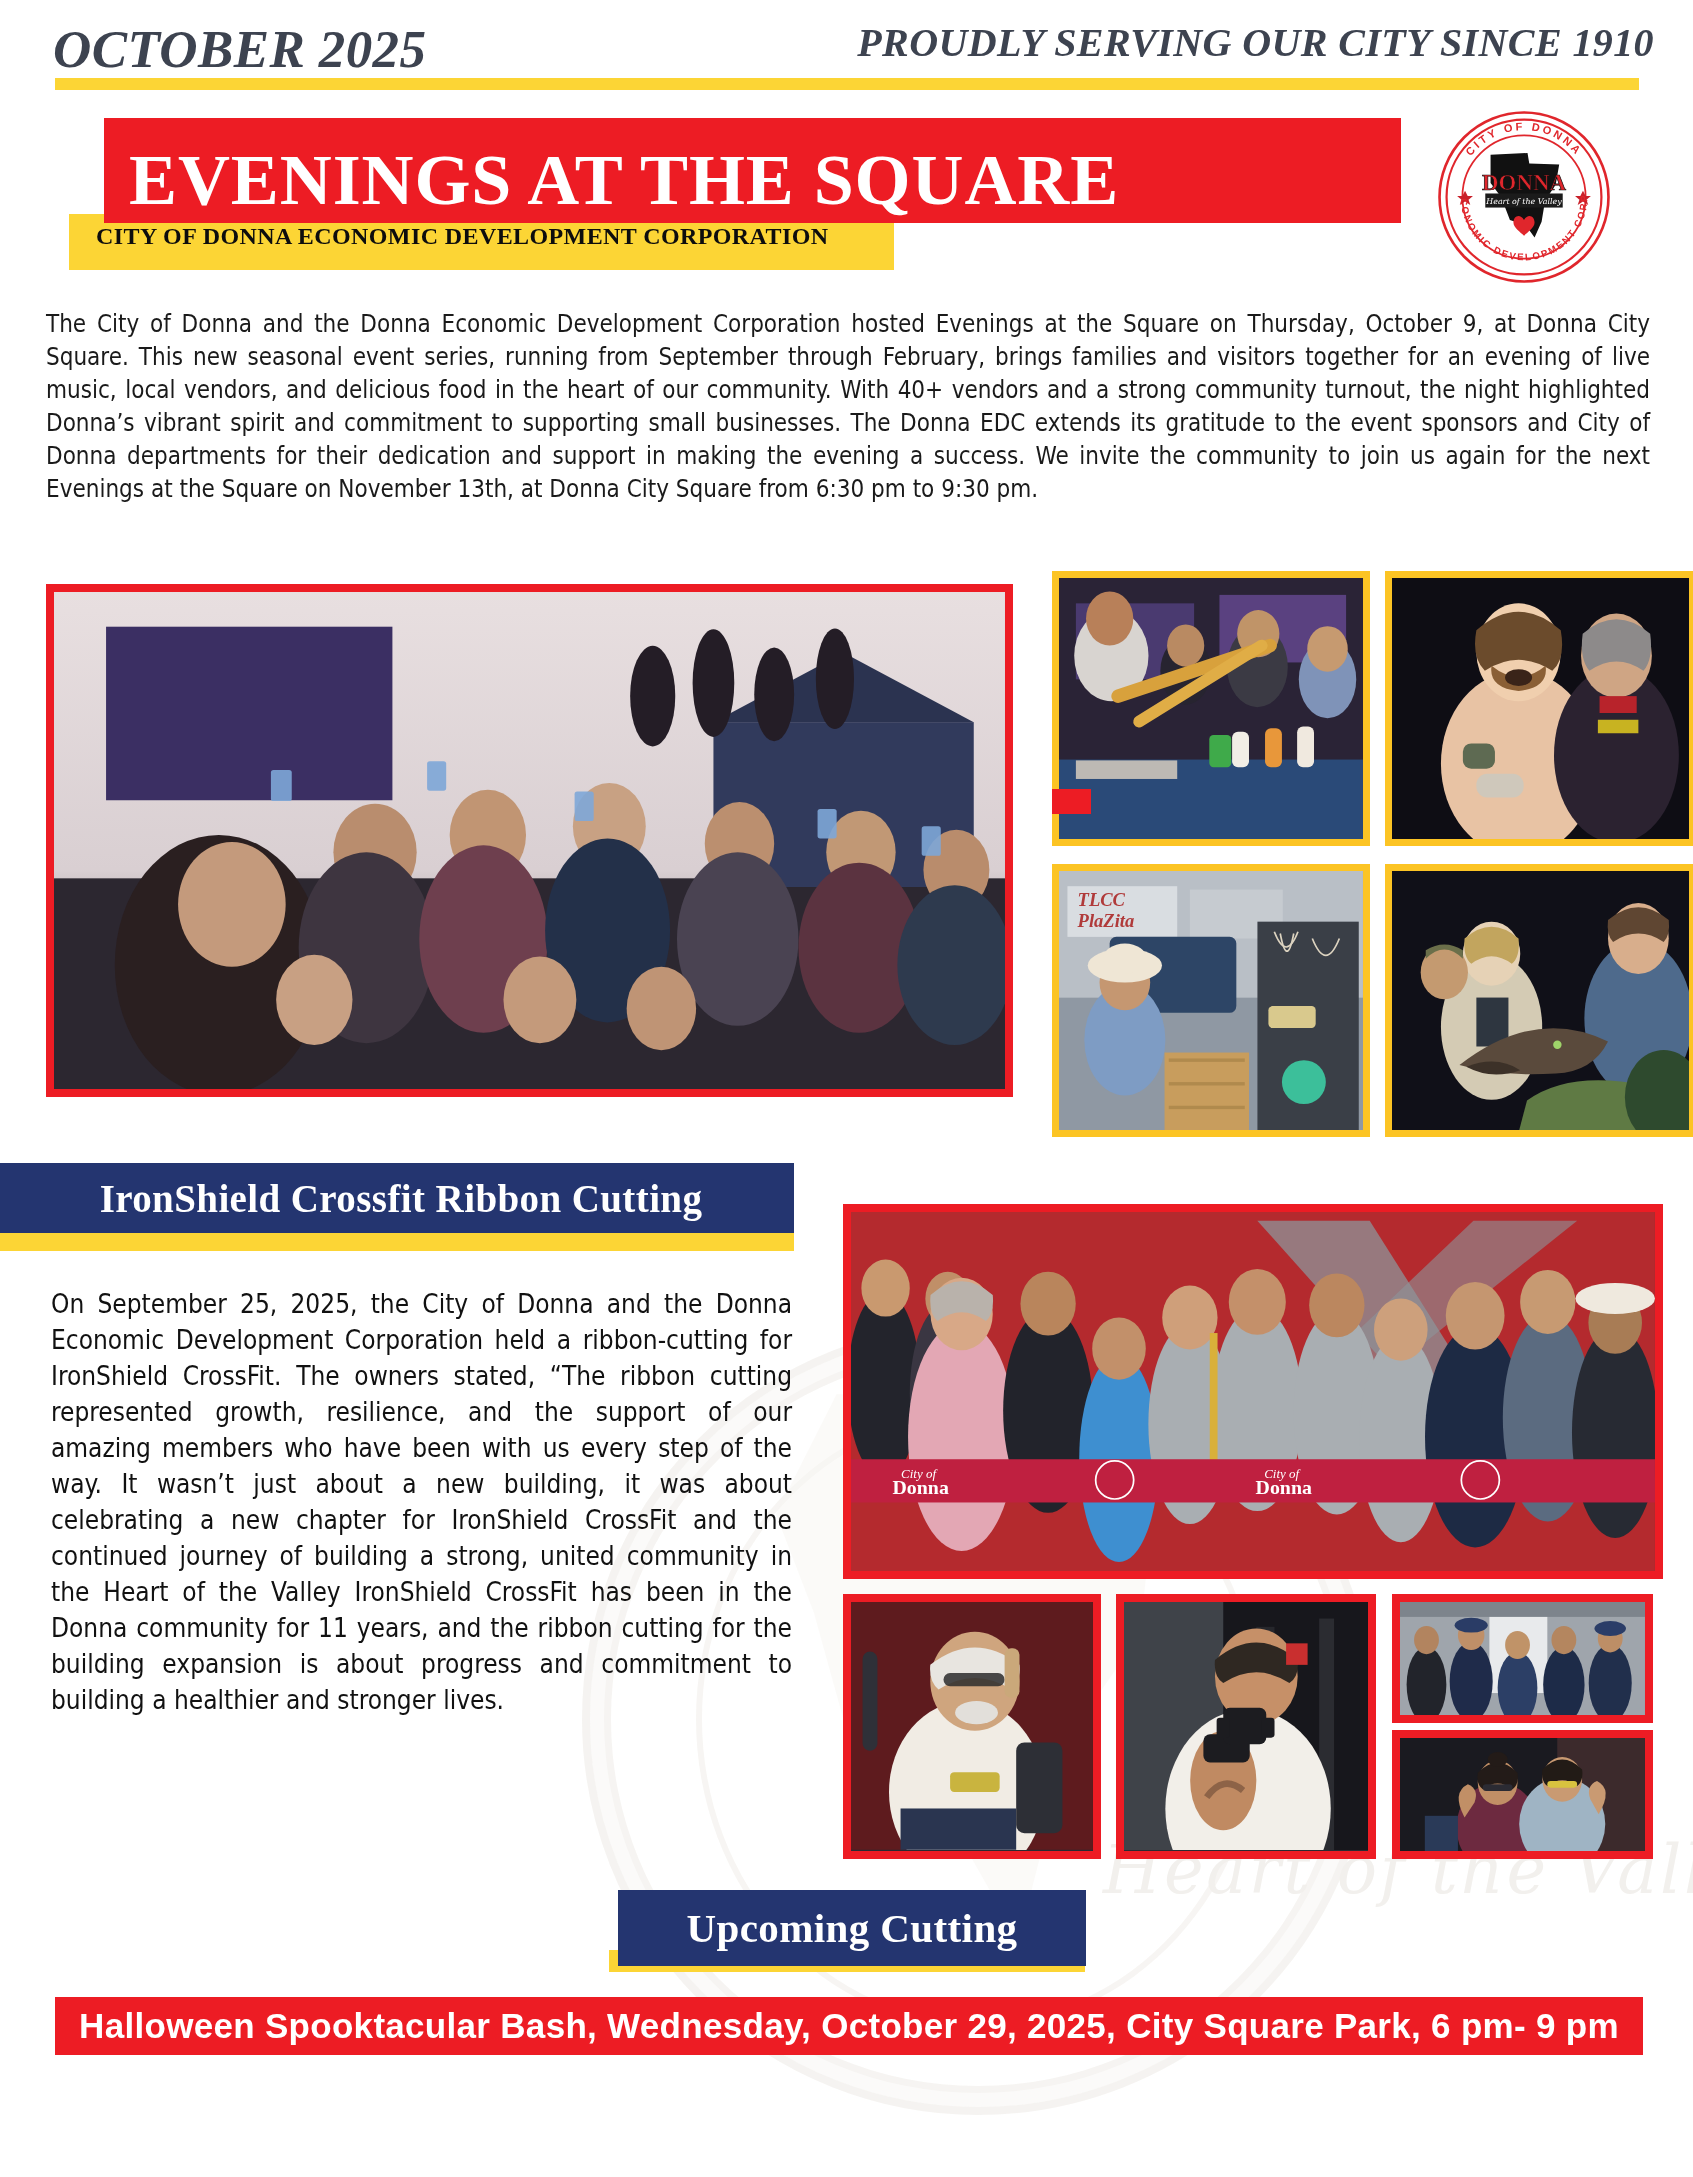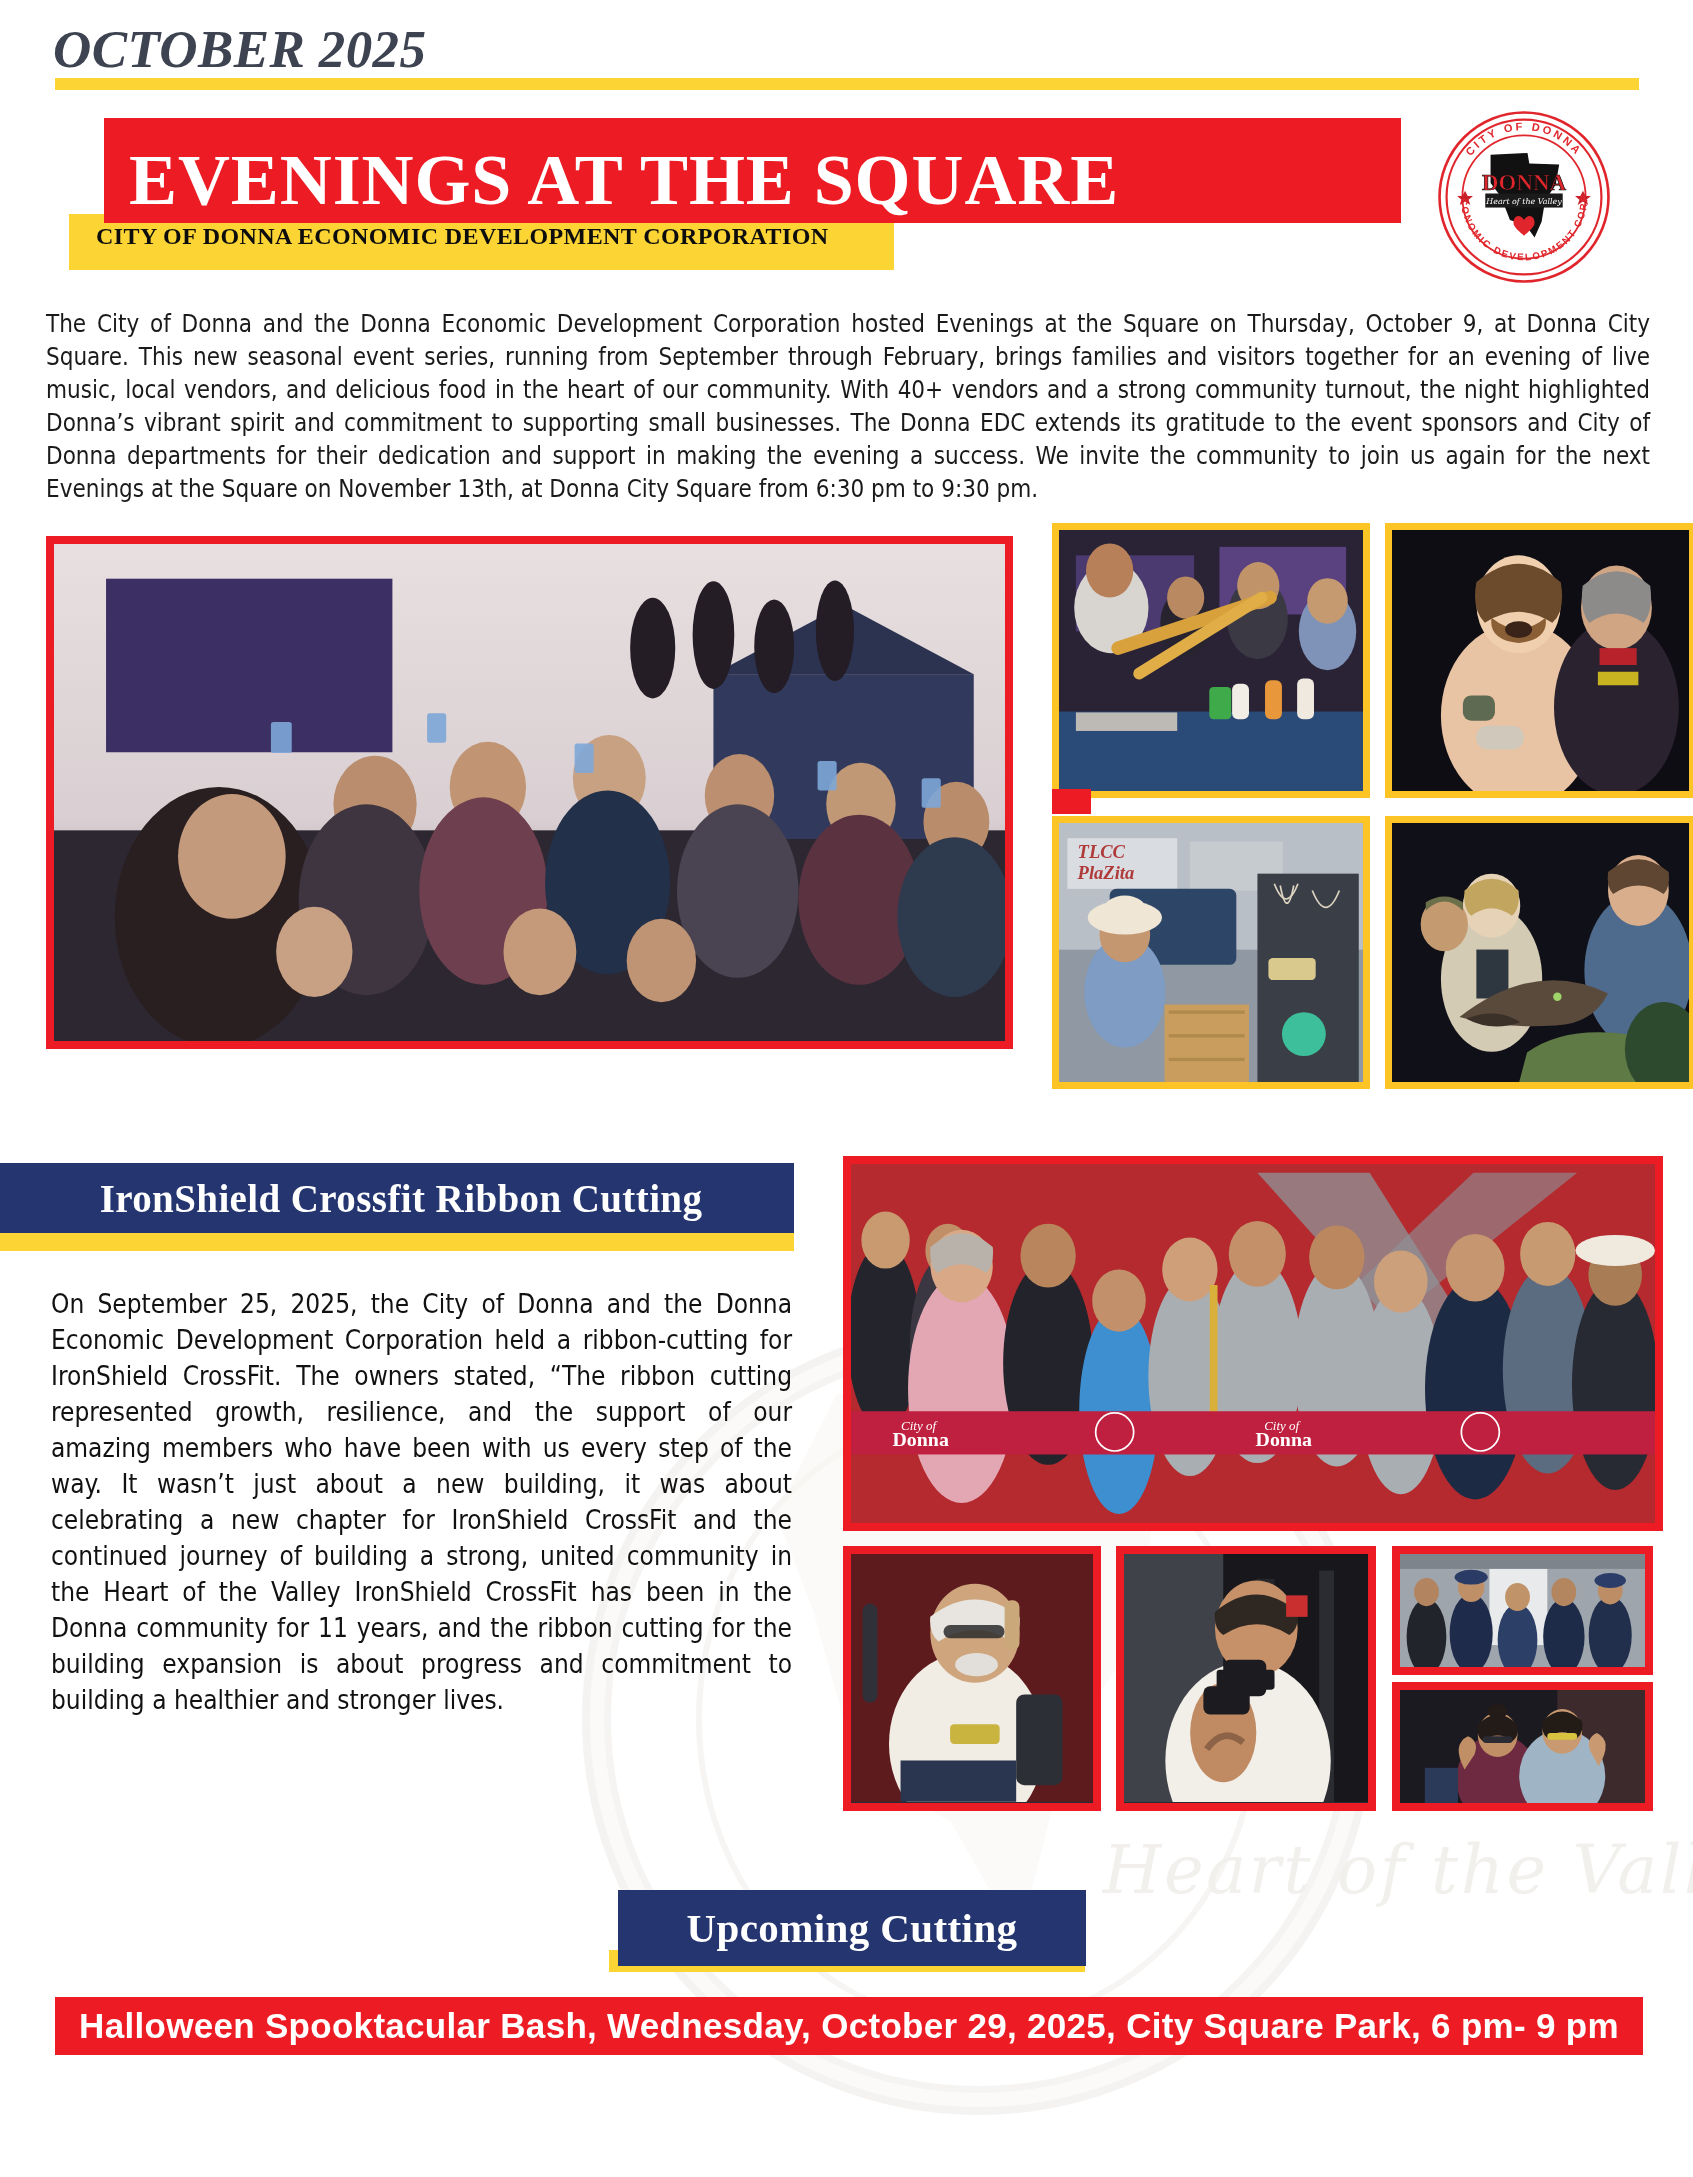--- a/index.html
+++ b/index.html
@@ -86,21 +86,21 @@
   #lead-paragraph{
     position:absolute;left:46px;top:284px;width:1604px;
     font-family:"DejaVu Sans Condensed","Liberation Sans",sans-serif;
     font-size:24px;line-height:33px;color:#1a1a1a;
     text-align:justify;
     font-stretch:condensed;
   }
 
   
   #collage{position:absolute;left:46px;top:536px;width:1604px;height:547px;}
-  .photo{position:absolute;overflow:hidden;background:#2b2b33;}
+  .photo{position:absolute;overflow:hidden;background:#2b2b33;margin-top:48px;}
   .photo .inner{position:absolute;inset:0;}
   .frame-red{border:8px solid #ed1c24;box-sizing:border-box;}
   .frame-gold{border:7px solid #fcc424;box-sizing:border-box;}
 
   #photo-crowd{left:0;top:0;width:967px;height:513px;}
   #photo-food{left:1006px;top:-13.2px;width:318px;height:275px;}
   #photo-wrestlers{left:1339px;top:-13.2px;width:311px;height:275px;}
   #photo-jewelry{left:1006px;top:280px;width:318px;height:273px;}
   #photo-alligator{left:1339px;top:280px;width:311px;height:273px;}
   #collage-accent{
@@ -161,20 +161,21 @@
 <body>
 
 <div id="watermark-seal"></div>
 <div id="watermark-texas"></div>
 <div id="watermark-script">Heart of the Valley</div>
 
 <div class="page">
 
   <div id="masthead">
     <div id="issue-date">OCTOBER 2025</div>
+    <div id="tagline">PROUDLY SERVING OUR CITY SINCE 1910</div>
     <div id="masthead-rule"></div>
   </div>
 
   <div id="title-sub"></div>
   <div id="title-bar"></div>
   <div id="title-text">EVENINGS AT THE SQUARE</div>
   <div id="title-sub-text">CITY OF DONNA ECONOMIC DEVELOPMENT CORPORATION</div>
 
   <div id="edc-seal">
     <svg viewBox="0 0 200 200" width="176" height="176" aria-hidden="true">

